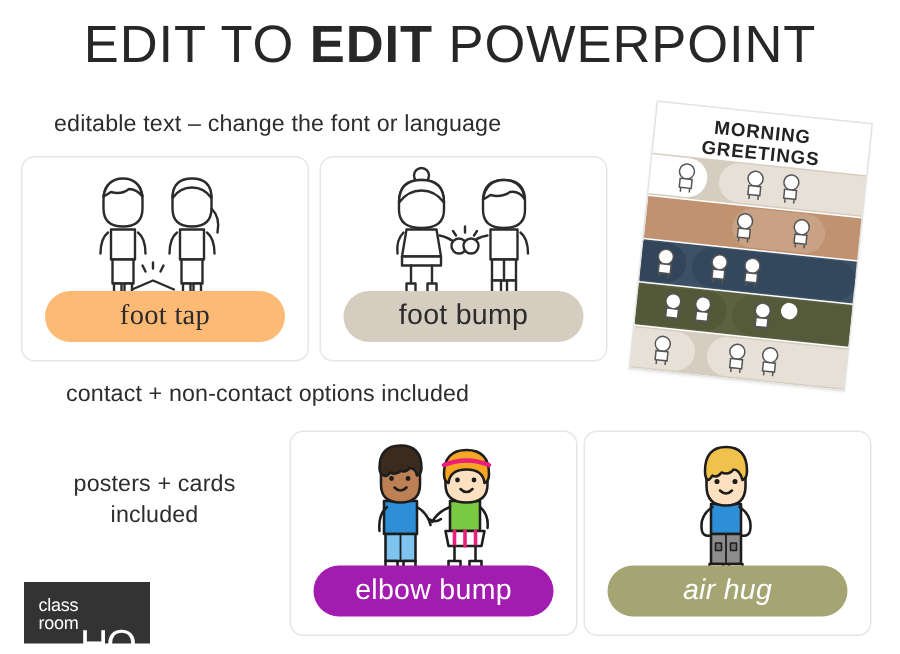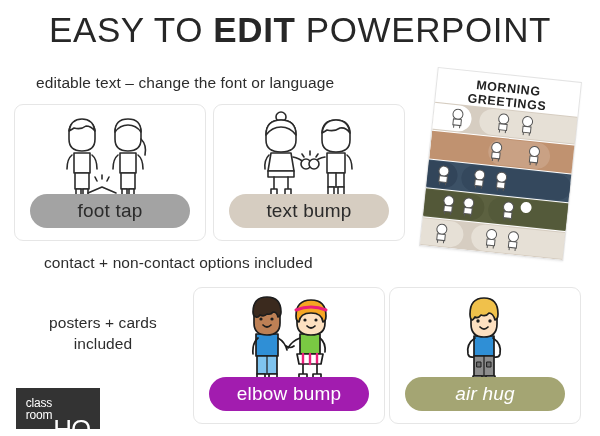--- a/index.html
+++ b/index.html
@@ -116,21 +116,21 @@
 
   
   svg { display: block; }
 </style>
 </head>
 <body>
 
 <div id="stage">
 
   <div class="title">
-    <span>EASY TO </span><span class="b">EDIT</span><span> POWERPOINT</span>
+    <span>EDIT TO </span><span class="b">EDIT</span><span> POWERPOINT</span>
   </div>
 
   <div class="caption cap-1">editable text – change the font or language</div>
   <div class="caption cap-2">contact + non-contact options included</div>
   <div class="caption cap-3">posters + cards included</div>
 
   <div class="card card-tl">
     <div class="card-art">
       <svg width="130" height="96" viewBox="0 0 130 96">
         <g fill="#fff" stroke="#2b2b2b" stroke-width="1.6" stroke-linejoin="round" stroke-linecap="round">
@@ -152,21 +152,21 @@
           <path d="M93 46 q5 4 5 14" fill="none"></path>
           <path d="M76 64 h14 v16 h-14 z"></path>
           <path d="M77 80 h5 v6 h-5 z"></path>
           <path d="M84 80 h5 v6 h-5 z"></path>
 
           <path d="M43 84 l14 -6 l14 6" fill="none"></path>
           <path d="M57 70 v-4 M52 72 l-2-4 M62 72 l2-4" fill="none"></path>
         </g>
       </svg>
     </div>
-    <div class="pill" style="background:#a3a3a3;color:#2b2b2b;">
+    <div class="pill" style="background:#fdba74;color:#2b2b2b;font-family:Liberation Serif, serif;">
       <span>foot tap</span>
     </div>
   </div>
 
   <div class="card card-tr">
     <div class="card-art">
       <svg width="130" height="96" viewBox="0 0 130 96">
         <g fill="#fff" stroke="#2b2b2b" stroke-width="1.6" stroke-linejoin="round" stroke-linecap="round">
 
           <circle cx="37" cy="8" r="5"></circle>
@@ -190,21 +190,21 @@
           <path d="M84 78 h6 v8 h-6 z"></path>
           <path d="M94 78 h6 v8 h-6 z"></path>
 
           <circle cx="62" cy="55" r="5"></circle>
           <circle cx="70" cy="55" r="5"></circle>
           <path d="M66 46 v-4 M60 48 l-2-3 M72 48 l2-3" fill="none"></path>
         </g>
       </svg>
     </div>
     <div class="pill" style="background:#D6CDC1;color:#2b2b2b;">
-      <span>text bump</span>
+      <span>foot bump</span>
     </div>
   </div>
 
   <div class="card card-bl">
     <div class="card-art">
       <svg width="130" height="96" viewBox="0 0 130 96">
         <g stroke="#1d1d1d" stroke-width="1.7" stroke-linejoin="round" stroke-linecap="round">
 
           <path d="M32 42 h22 v22 h-22 z" fill="#2f8fd6"></path>
           <path d="M34 46 q-6 5-5 16" fill="none"></path>

